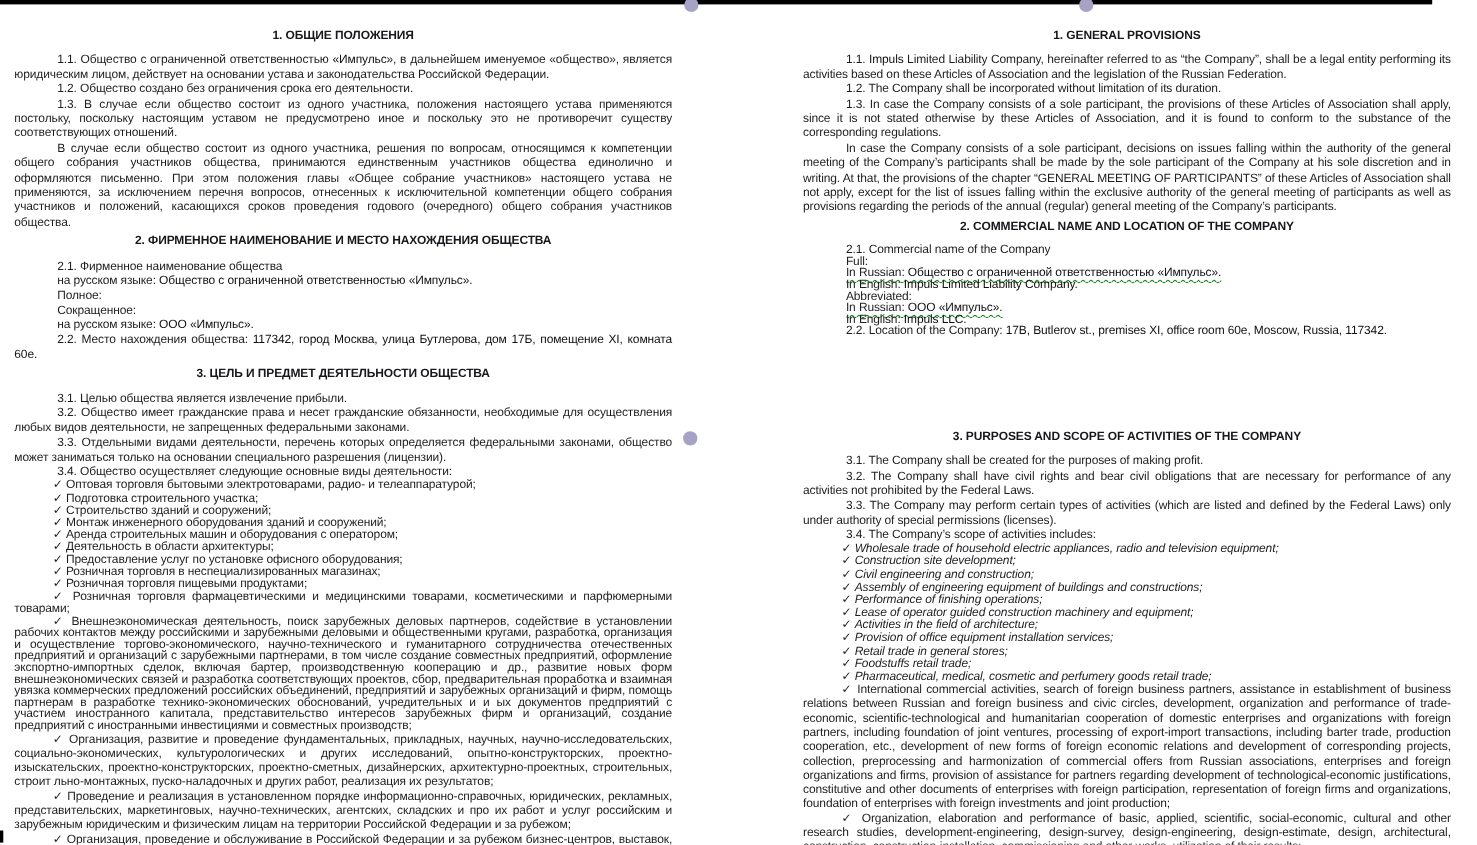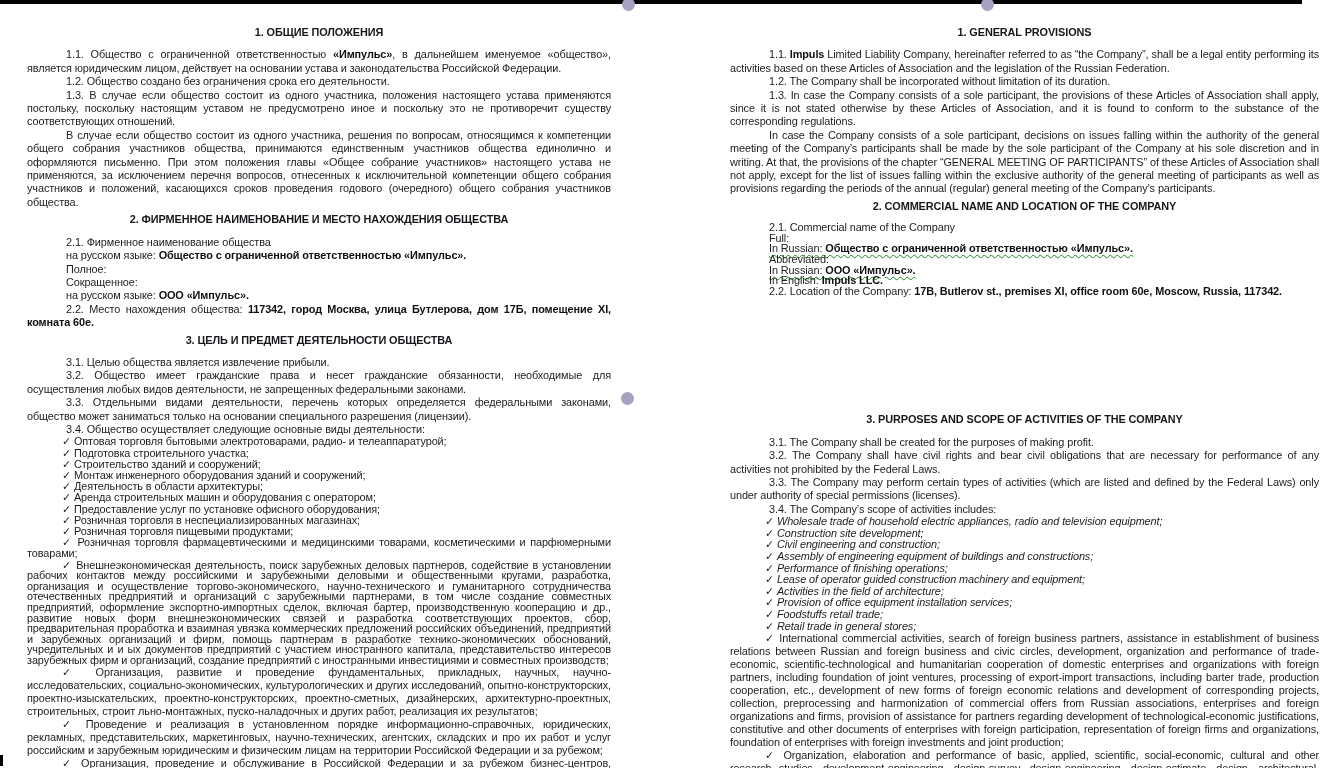--- a/index.html
+++ b/index.html
@@ -12,32 +12,32 @@
   .corner-mark{position:absolute;left:0;top:755px;width:3px;height:11px;background:#000;z-index:2;}
   .dot{position:absolute;width:13px;height:13px;border-radius:50%;z-index:3;}
   .dot-1{left:622px;top:-2px;}
   .dot-2{left:981px;top:-2px;}
   .dot-3{left:621px;top:392px;}
   .page{
     position:absolute;top:0;height:768px;box-sizing:border-box;
     font-size:10.9px;letter-spacing:-0.1px;line-height:13.4px;
     overflow:hidden;background:transparent;
   }
-  .page-left{left:0;width:671px;padding:22px 60px 0 27px;}
+  .page-left{left:0;width:671px;padding:22px 60px 0 13px;}
   .page-right{left:703px;width:672px;padding:22px 56px 0 27px;}
   .h{font-weight:700;text-align:center;margin:4px 0 9px 0;color:#17171c;}
   .p{margin:0;text-align:justify;text-indent:39px;}
   .check{margin:0;text-align:justify;text-indent:35px;}
   .tick{font-weight:400;}
-  .b{font-weight:700;color:#101014;}
+  .b{font-weight:400;color:#101014;}
   .lh-b{line-height:11.2px;}
   .lh-c{line-height:10.6px;}
   .lh-d{line-height:13px;}
   .lh-e{line-height:11.6px;font-style:italic;}
-  .mt-lg{margin-top:117px;}
+  .mt-lg{margin-top:84px;}
   .sp-green{
     text-decoration-line:underline;text-decoration-style:wavy;
     text-decoration-color:#1c8a1c;text-decoration-thickness:1px;
     text-underline-offset:2px;
     margin-top:16px;
   }
 </style>
 </head>
 <body>
 
@@ -62,55 +62,57 @@
     <div class="p"><span>2.2. Место нахождения общества: </span><span class="b">117342, город Москва, улица Бутлерова, дом 17Б, помещение XI, комната 60е.</span></div>
     <div class="h"><span>3. ЦЕЛЬ И ПРЕДМЕТ ДЕЯТЕЛЬНОСТИ ОБЩЕСТВА</span></div>
     <div class="p"><span>3.1. Целью общества является извлечение прибыли.</span></div>
     <div class="p"><span>3.2. Общество имеет гражданские права и несет гражданские обязанности, необходимые для осуществления любых видов деятельности, не запрещенных федеральными законами.</span></div>
     <div class="p"><span>3.3. Отдельными видами деятельности, перечень которых определяется федеральными законами, общество может заниматься только на основании специального разрешения (лицензии).</span></div>
     <div class="p"><span>3.4. Общество осуществляет следующие основные виды деятельности:</span></div>
     <div class="check lh-b"><span class="tick">✓&nbsp;</span><span>Оптовая торговля бытовыми электротоварами, радио- и телеаппаратурой;</span></div>
     <div class="check lh-b"><span class="tick">✓&nbsp;</span><span>Подготовка строительного участка;</span></div>
     <div class="check lh-b"><span class="tick">✓&nbsp;</span><span>Строительство зданий и сооружений;</span></div>
     <div class="check lh-b"><span class="tick">✓&nbsp;</span><span>Монтаж инженерного оборудования зданий и сооружений;</span></div>
+    <div class="check lh-b"><span class="tick">✓&nbsp;</span><span>Аренда строительных машин и оборудования с оператором;</span></div>
     <div class="check lh-b"><span class="tick">✓&nbsp;</span><span>Деятельность в области архитектуры;</span></div>
-    <div class="check lh-b"><span class="tick">✓&nbsp;</span><span>Аренда строительных машин и оборудования с оператором;</span></div>
     <div class="check lh-b"><span class="tick">✓&nbsp;</span><span>Предоставление услуг по установке офисного оборудования;</span></div>
     <div class="check lh-b"><span class="tick">✓&nbsp;</span><span>Розничная торговля в неспециализированных магазинах;</span></div>
     <div class="check lh-b"><span class="tick">✓&nbsp;</span><span>Розничная торговля пищевыми продуктами;</span></div>
     <div class="check lh-b"><span class="tick">✓&nbsp;</span><span>Розничная торговля фармацевтическими и медицинскими товарами, косметическими и парфюмерными товарами;</span></div>
     <div class="check lh-c"><span class="tick">✓&nbsp;</span><span>Внешнеэкономическая деятельность, поиск зарубежных деловых партнеров, содействие в установлении рабочих контактов между российскими и зарубежными деловыми и общественными кругами, разработка, организация и осуществление торгово-экономического, научно-технического и гуманитарного сотрудничества отечественных предприятий и организаций с зарубежными партнерами, в том числе создание совместных предприятий, оформление экспортно-импортных сделок, включая бартер, производственную кооперацию и др., развитие новых форм внешнеэкономических связей и разработка соответствующих проектов, сбор, предварительная проработка и взаимная увязка коммерческих предложений российских объединений, предприятий и зарубежных организаций и фирм, помощь партнерам в разработке технико-экономических обоснований, учредительных и и ых документов предприятий с участием иностранного капитала, представительство интересов зарубежных фирм и организаций, создание предприятий с иностранными инвестициями и совместных производств;</span></div>
     <div class="check lh-d"><span class="tick">✓&nbsp;</span><span>Организация, развитие и проведение фундаментальных, прикладных, научных, научно-исследовательских, социально-экономических, культурологических и других исследований, опытно-конструкторских, проектно-изыскательских, проектно-конструкторских, проектно-сметных, дизайнерских, архитектурно-проектных, строительных, строит льно-монтажных, пуско-наладочных и других работ, реализация их результатов;</span></div>
     <div class="check lh-d"><span class="tick">✓&nbsp;</span><span>Проведение и реализация в установленном порядке информационно-справочных, юридических, рекламных, представительских, маркетинговых, научно-технических, агентских, складских и про их работ и услуг российским и зарубежным юридическим и физическим лицам на территории Российской Федерации и за рубежом;</span></div>
     <div class="check lh-d"><span class="tick">✓&nbsp;</span><span>Организация, проведение и обслуживание в Российской Федерации и за рубежом бизнес-центров, выставок, симпозиумов, конференций, семинаров, шоу, конкурсов, программ, фестивалей, рекламных мероприятий, выставок-продаж, гастролей театров, музыкальных коллективов, аукционов и прочих всевозможных культурно-массовых мероприятий, а также участие в них, создание музеев, художественных салонов, г </span></div>
   </div>
 <div class="page page-right" id="page-english">
     <div class="h"><span>1. GENERAL PROVISIONS</span></div>
     <div class="p"><span>1.1. </span><span class="b">Impuls</span><span> Limited Liability Company, hereinafter referred to as “the Company”, shall be a legal entity performing its activities based on these Articles of Association and the legislation of the Russian Federation.</span></div>
     <div class="p"><span>1.2. The Company shall be incorporated without limitation of its duration.</span></div>
     <div class="p"><span>1.3. In case the Company consists of a sole participant, the provisions of these Articles of Association shall apply, since it is not stated otherwise by these Articles of Association, and it is found to conform to the substance of the corresponding regulations.</span></div>
     <div class="p"><span>In case the Company consists of a sole participant, decisions on issues falling within the authority of the general meeting of the Company’s participants shall be made by the sole participant of the Company at his sole discretion and in writing. At that, the provisions of the chapter “GENERAL MEETING OF PARTICIPANTS” of these Articles of Association shall not apply, except for the list of issues falling within the exclusive authority of the general meeting of participants as well as provisions regarding the periods of the annual (regular) general meeting of the Company’s participants.</span></div>
     <div class="h"><span>2. COMMERCIAL NAME AND LOCATION OF THE COMPANY</span></div>
     <div class="p lh-c"><span>2.1. Commercial name of the Company</span></div>
     <div class="p lh-c"><span>Full:</span></div>
     <div class="p lh-c"><span class="sp-green">In Russian: </span><span class="b sp-green">Общество с ограниченной ответственностью «Импульс».</span></div>
+    <div class="p lh-c"><span>In English: </span><span class="b">Impuls Limited Liability Company.</span></div>
     <div class="p lh-c"><span>Abbreviated:</span></div>
     <div class="p lh-c"><span class="sp-green">In Russian: </span><span class="b sp-green">ООО «Импульс».</span></div>
     <div class="p lh-c"><span>In English: </span><span class="b">Impuls LLC.</span></div>
     <div class="p lh-c"><span>2.2. Location of the Company: </span><span class="b">17B, Butlerov st., premises XI, office room 60e, Moscow, Russia, 117342.</span></div>
     <div class="h mt-lg"><span>3. PURPOSES AND SCOPE OF ACTIVITIES OF THE COMPANY</span></div>
     <div class="p"><span>3.1. The Company shall be created for the purposes of making profit.</span></div>
     <div class="p"><span>3.2. The Company shall have civil rights and bear civil obligations that are necessary for performance of any activities not prohibited by the Federal Laws.</span></div>
     <div class="p"><span>3.3. The Company may perform certain types of activities (which are listed and defined by the Federal Laws) only under authority of special permissions (licenses).</span></div>
     <div class="p"><span>3.4. The Company’s scope of activities includes:</span></div>
     <div class="check lh-e"><span class="tick">✓&nbsp;</span><span>Wholesale trade of household electric appliances, radio and television equipment;</span></div>
     <div class="check lh-e"><span class="tick">✓&nbsp;</span><span>Construction site development;</span></div>
     <div class="check lh-e"><span class="tick">✓&nbsp;</span><span>Civil engineering and construction;</span></div>
     <div class="check lh-e"><span class="tick">✓&nbsp;</span><span>Assembly of engineering equipment of buildings and constructions;</span></div>
     <div class="check lh-e"><span class="tick">✓&nbsp;</span><span>Performance of finishing operations;</span></div>
     <div class="check lh-e"><span class="tick">✓&nbsp;</span><span>Lease of operator guided construction machinery and equipment;</span></div>
     <div class="check lh-e"><span class="tick">✓&nbsp;</span><span>Activities in the field of architecture;</span></div>
     <div class="check lh-e"><span class="tick">✓&nbsp;</span><span>Provision of office equipment installation services;</span></div>
+    <div class="check lh-e"><span class="tick">✓&nbsp;</span><span>Retail trade in general stores;</span></div>
     <div class="check lh-e"><span class="tick">✓&nbsp;</span><span>Foodstuffs retail trade;</span></div>
-    <div class="check lh-e"><span class="tick">✓&nbsp;</span><span>Retail trade in general stores;</span></div>
+    <div class="check lh-e"><span class="tick">✓&nbsp;</span><span>Pharmaceutical, medical, cosmetic and perfumery goods retail trade;</span></div>
     <div class="check lh-d"><span class="tick">✓&nbsp;</span><span>International commercial activities, search of foreign business partners, assistance in establishment of business relations between Russian and foreign business and civic circles, development, organization and performance of trade-economic, scientific-technological and humanitarian cooperation of domestic enterprises and organizations with foreign partners, including foundation of joint ventures, processing of export-import transactions, including barter trade, production cooperation, etc., development of new forms of foreign economic relations and development of corresponding projects, collection, preprocessing and harmonization of commercial offers from Russian associations, enterprises and foreign organizations and firms, provision of assistance for partners regarding development of technological-economic justifications, constitutive and other documents of enterprises with foreign participation, representation of foreign firms and organizations, foundation of enterprises with foreign investments and joint production;</span></div>
     <div class="check lh-d"><span class="tick">✓&nbsp;</span><span>Organization, elaboration and performance of basic, applied, scientific, social-economic, cultural and other research studies, development-engineering, design-survey, design-engineering, design-estimate, design, architectural, construction, construction-installation, commissioning and other works, utilization of their results;</span></div>
   </div>
 
 </body></html>

